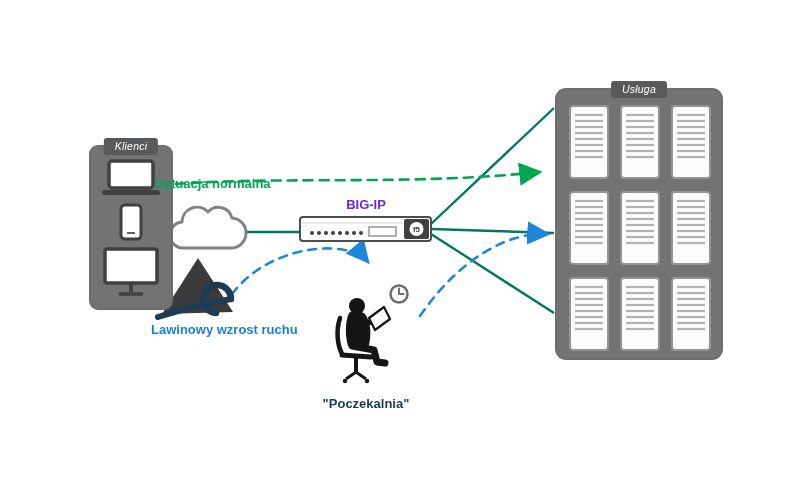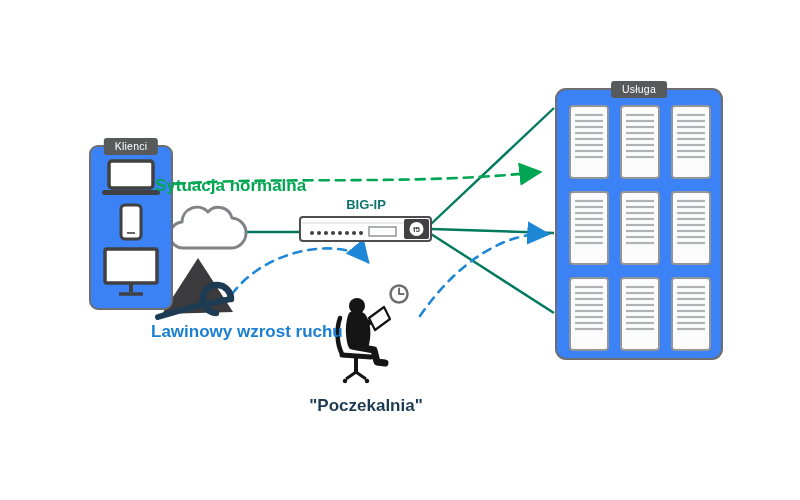--- a/index.html
+++ b/index.html
@@ -2,31 +2,31 @@
 <html><head>
 <meta charset="utf-8">
 <style>
   html,body{margin:0;padding:0;background:#fff;}
   .canvas{
     position:relative;width:800px;height:500px;background:#ffffff;
     font-family:"Liberation Sans",sans-serif;overflow:hidden;
   }
   .layer{position:absolute;left:0;top:0;}
   .box{
-    position:absolute;background:#3b82f6;border:2.5px solid #6d6e71;
-    border-radius:9px;box-sizing:border-box;
+    position:absolute;background:#737373;border:2.5px solid #6d6e71;
+    border-radius:9px;box-sizing:border-box;font-style:italic;
   }
   .tab{
     position:absolute;top:-9px;left:50%;transform:translateX(-50%);
     background:#58595b;color:#ffffff;font-size:10.5px;line-height:1;
     padding:3px 11px;border-radius:3px;white-space:nowrap;letter-spacing:.2px;
   }
-  .lbl{position:absolute;font-size:17px;font-weight:bold;white-space:nowrap;}
+  .lbl{position:absolute;font-size:13px;font-weight:bold;white-space:nowrap;}
   .lbl-green{color:#00a651;}
-  .lbl-teal{color:#0f766e;font-size:13px;}
+  .lbl-teal{color:#6d28d9;font-size:13px;}
   .lbl-blue{color:#1b7fd4;text-align:center;}
   .lbl-navy{color:#1d3c54;}
   .center-x{transform:translateX(-50%);}
   .inner-svg{display:block;margin:4px auto 0 auto;}
 </style>
 </head>
 <body>
 
 <div class="canvas">
 

